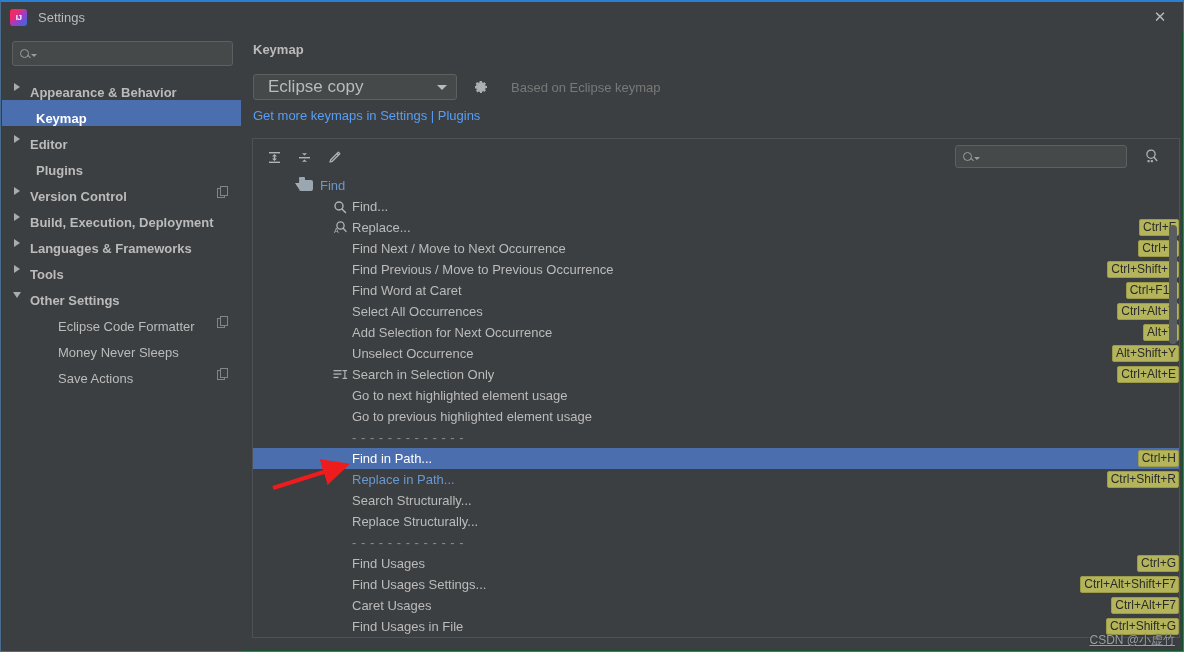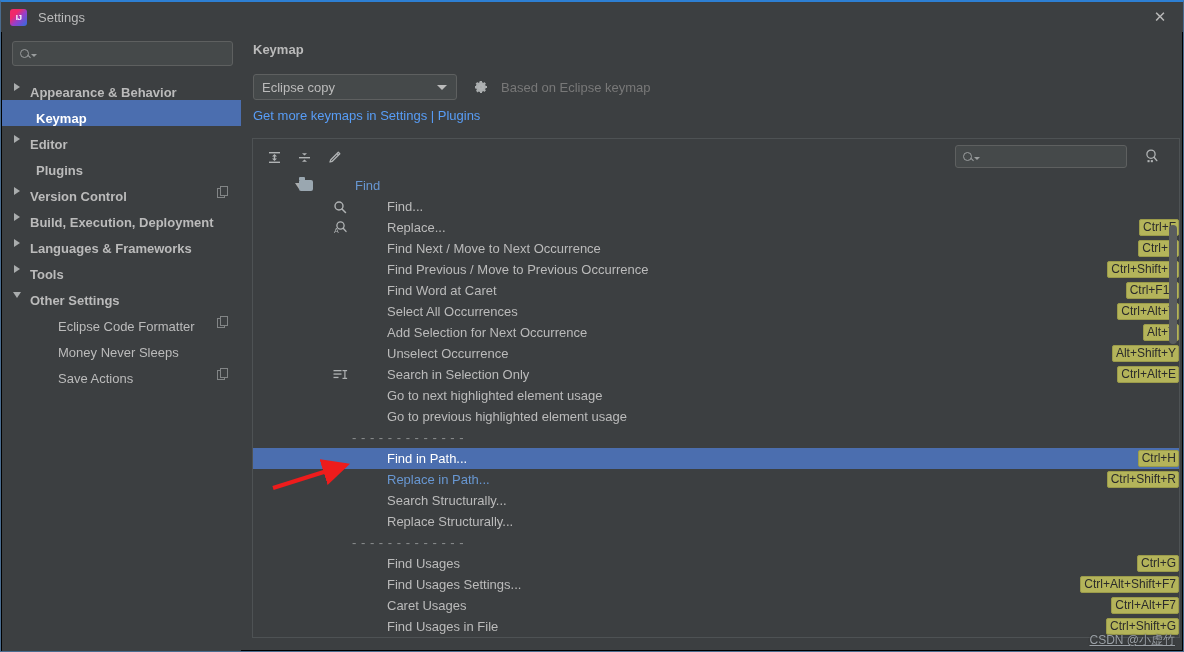--- a/index.html
+++ b/index.html
@@ -10,21 +10,21 @@
     overflow: hidden;
     background: #3c3f41;
     font-family: "Liberation Sans", "DejaVu Sans", sans-serif;
     -webkit-font-smoothing: antialiased;
   }
 
   #app {
     position: relative;
     width: 1184px;
     height: 652px;
-    background: #000000;
+    background: #14532d;
     border: 1px solid #4a6c8f;
     border-top: 2px solid #2d7fd3;
     overflow: hidden;
   }
 
   
   .titlebar {
     position: absolute;
     top: 0; left: 0; right: 0;
     height: 30px;
@@ -186,43 +186,43 @@
     align-items: center;
   }
   .combo {
     width: 204px;
     height: 26px;
     background: #45494a;
     border: 1px solid #5e6060;
     border-radius: 3px;
     display: flex;
     align-items: center;
-    padding: 0 8px;
+    padding: 0 14px;
     color: #bbbbbb;
-    font-size: 13px;
+    font-size: 17px;
     cursor: pointer;
     position: relative;
   }
   .combo .caret {
     position: absolute;
     right: 9px;
     width: 0; height: 0;
     border-left: 5px solid transparent;
     border-right: 5px solid transparent;
     border-top: 5px solid #bbbbbb;
   }
   .gear {
     margin-left: 16px;
     width: 16px; height: 16px;
     position: relative;
     cursor: pointer;
   }
   .gear svg { display: block; }
   .based-on {
-    margin-left: 12px;
+    margin-left: 22px;
     color: #787878;
     font-size: 13px;
   }
   .link {
     position: absolute;
     left: 12px; top: 76px;
     color: #589df6;
     font-size: 13px;
     cursor: pointer;
   }
@@ -292,21 +292,21 @@
     left: 40px;
     width: 12px;
     display: flex; align-items: center; justify-content: center;
   }
   .row .row-icon {
     position: absolute;
     left: 79px;
     width: 16px; height: 16px;
     display: flex; align-items: center; justify-content: center;
   }
-  .row .row-label { position: absolute; margin-left: 35px; }
+  .row .row-label { position: absolute; }
   .row.lvl-group .row-label { left: 67px; color: #6897d2; }
   .row.lvl-item  .row-label { left: 99px; }
   .row.blue .row-label { color: #6897d2; }
   .row.selected .row-label { color: #ffffff; }
   .row .shortcut {
     position: absolute;
     right: 0;
     background: #b4b45a;
     color: #2b2b2b;
     font-size: 12px;

